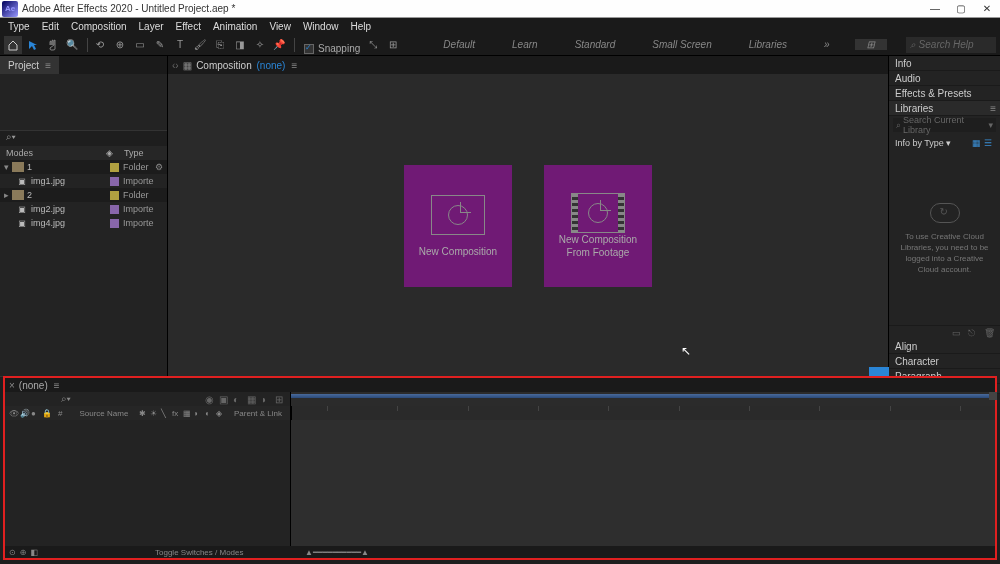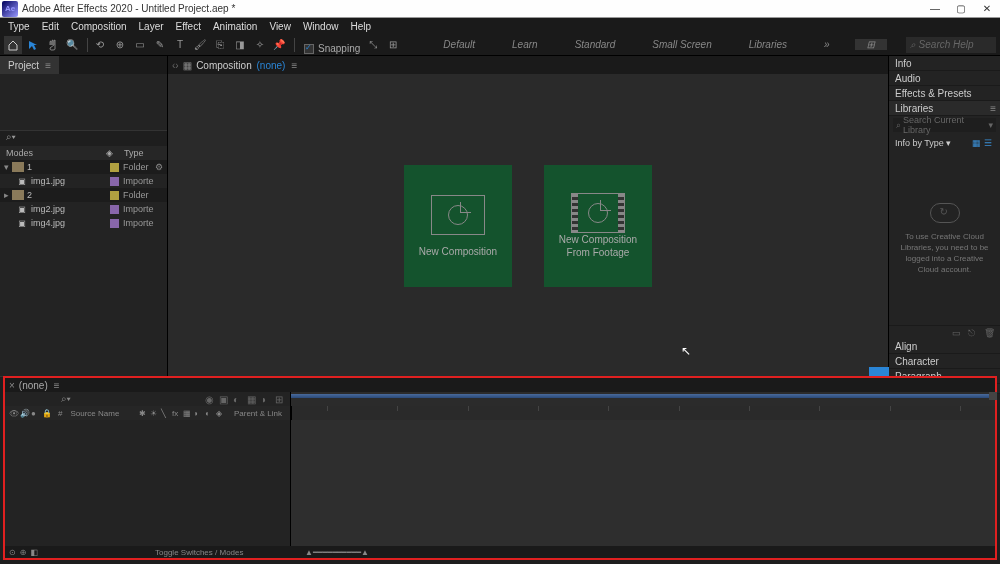--- a/index.html
+++ b/index.html
@@ -43,21 +43,21 @@
 .lb-purple { background:#8866aa; }
 .p-row .ptype { width:32px; color:#999; }
 .p-row .extra { width:12px; color:#888; }
 .project-footer { height:18px; background:#1e1e1e; border-top:1px solid #333; display:flex; align-items:center; padding:0 4px; gap:4px; }
 .pf-btn { width:14px; height:14px; display:flex; align-items:center; justify-content:center; color:#888; font-size:10px; }
 .comp-panel { flex:1; background:#2a2a2a; display:flex; flex-direction:column; }
 .comp-tab { height:18px; background:#1a1a1a; display:flex; align-items:center; padding-left:4px; }
 .comp-tab .arr { color:#666; margin-right:4px; }
 .comp-tab .none { color:#2a85d6; margin-left:2px; }
 .comp-viewer { flex:1; display:flex; align-items:center; justify-content:center; gap:32px; position:relative; }
-.comp-box { width:108px; height:122px; background:#14532d; display:flex; flex-direction:column; align-items:center; justify-content:center; }
+.comp-box { width:108px; height:122px; background:#701a75; display:flex; flex-direction:column; align-items:center; justify-content:center; }
 .comp-box-icon { width:54px; height:40px; border:1px solid #888; display:flex; align-items:center; justify-content:center; margin-bottom:10px; }
 .cb-circle { width:20px; height:20px; border:1px solid #888; border-radius:50%; position:relative; }
 .cb-circle::after { content:""; position:absolute; width:10px; height:10px; border-bottom:1px solid #888; border-left:1px solid #888; top:-4px; right:-4px; }
 .film-strip { width:54px; height:40px; border:1px solid #888; display:flex; }
 .film-edge { width:6px; background:repeating-linear-gradient(#888 0 3px,#333 3px 6px); }
 .film-mid { flex:1; display:flex; align-items:center; justify-content:center; }
 .comp-box-label { color:#aaa; font-size:10px; text-align:center; line-height:13px; }
 .cursor { position:absolute; left:513px; top:270px; color:#fff; font-size:12px; }
 .comp-footer { height:16px; background:#262626; border-top:1px solid #333; display:flex; align-items:center; padding:0 4px; color:#555; gap:12px; font-size:9px; }
 .right-panels { width:112px; background:#232323; border-left:1px solid #000; display:flex; flex-direction:column; font-size:10px; }
@@ -85,21 +85,21 @@
 .tl-search { width:100px; margin-left:6px; color:#888; }
 .tl-btns { display:flex; gap:3px; margin-left:auto; margin-right:4px; }
 .tl-btn { width:11px; height:11px; color:#666; }
 .tl-ruler { flex:1; height:14px; background:#2b2b2b; position:relative; }
 .tl-ruler-bar { position:absolute; top:2px; left:0; right:0; height:4px; background:linear-gradient(#4a6a9a,#2a4a7a); }
 .tl-headers { height:14px; background:#262626; display:flex; align-items:center; }
 .tlh-left { width:286px; display:flex; align-items:center; border-right:1px solid #000; height:100%; padding-left:4px; font-size:8px; color:#888; }
 .tlh-icons { display:flex; gap:1px; }
 .tlh-ico { width:10px; }
 .tlh-num { margin-left:6px; }
-.tlh-src { margin-left:8px; }
+.tlh-src { margin-left:17px; }
 .tlh-switches { margin-left:auto; margin-right:8px; display:flex; gap:1px; }
 .tlh-parent { margin-right:8px; }
 .tlh-right { flex:1; background:#2a2a2a; height:100%; border-left:1px solid #000; position:relative; }
 .tl-tick { position:absolute; top:0; width:1px; height:5px; background:#444; }
 .tl-body { display:flex; height:126px; }
 .tl-body-left { width:286px; background:#232323; border-right:1px solid #000; }
 .tl-body-right { flex:1; background:#2e2e2e; position:relative; }
 .tl-playhead-handle { position:absolute; right:-2px; top:-28px; width:8px; height:8px; background:#444; }
 .tl-status { position:absolute; bottom:0; left:0; right:0; height:12px; background:#1a1a1a; display:flex; align-items:center; font-size:8px; color:#888; }
 .tls-left { width:286px; display:flex; align-items:center; padding-left:4px; gap:4px; }

